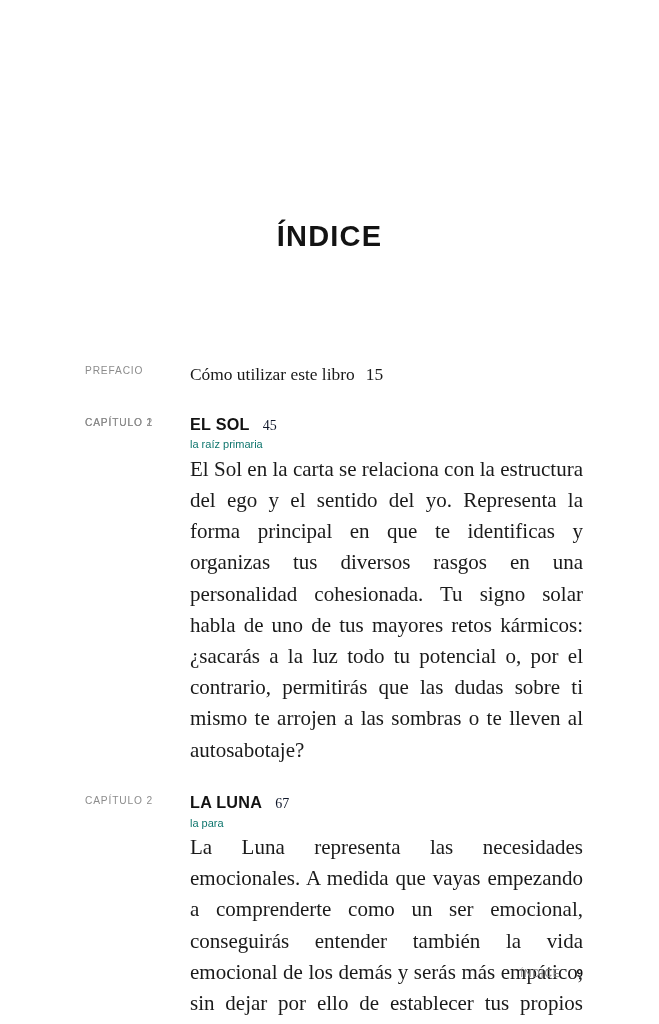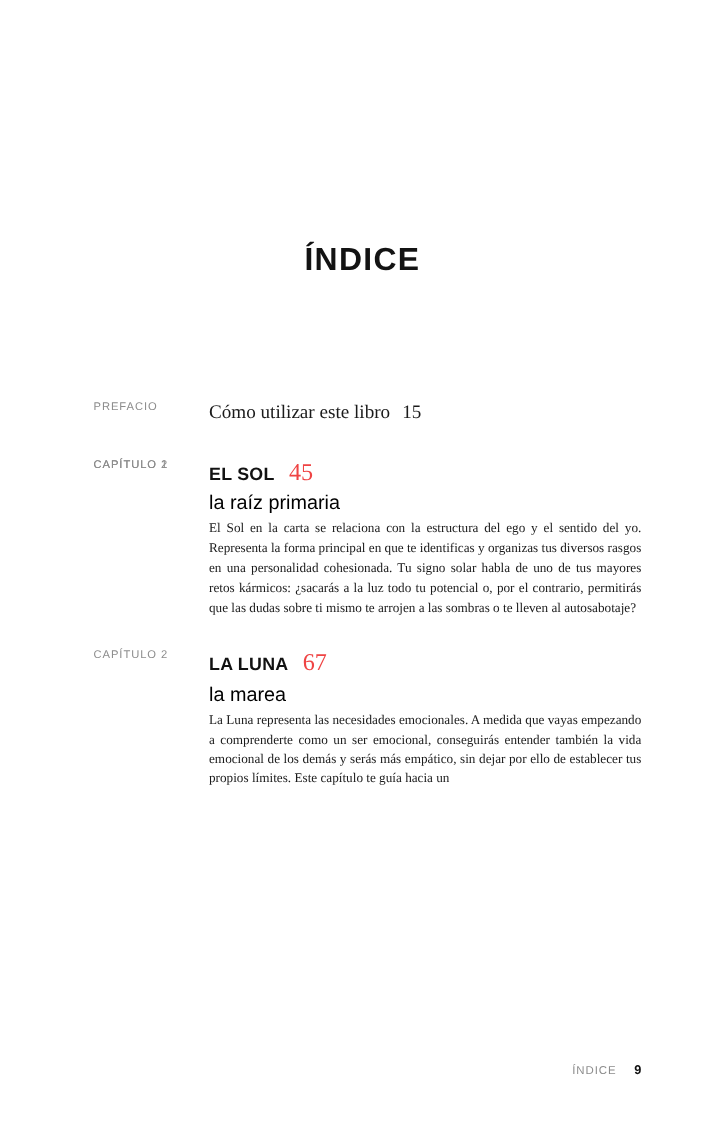--- a/index.html
+++ b/index.html
@@ -91,36 +91,36 @@
   }
   .chapter-name {
     font-family: "Liberation Sans", "DejaVu Sans", sans-serif;
     font-weight: bold;
     font-size: 16.2px;
     letter-spacing: 0.25px;
     color: #121212;
   }
   .chapter-head .pagenum {
     font-family: "Liberation Serif", "DejaVu Serif", serif;
-    font-size: 22px;
-    color: #ef4444;
+    font-size: 14px;
+    color: #0f172a;
     padding-left: 13px;
   }
 
   .chapter-sub {
     font-family: "Liberation Sans", "DejaVu Sans", sans-serif;
-    font-size: 18px;
-    color: #000000;
+    font-size: 11px;
+    color: #0f766e;
     line-height: 1.5;
     margin-bottom: 1px;
   }
 
   .chapter-desc {
     font-family: "Liberation Serif", "DejaVu Serif", serif;
-    font-size: 12px;
+    font-size: 21px;
     line-height: 1.485;
     color: #1a1a1a;
     text-align: justify;
     text-justify: inter-word;
     hyphens: manual;
   }
 
   
   .page-footer {
     position: absolute;
@@ -169,21 +169,21 @@
         <div class="chapter-head"><span class="chapter-name">EL SOL</span><span class="pagenum">45</span></div>
         <div class="chapter-sub">la raíz primaria</div>
         <div class="chapter-desc">El Sol en la carta se relaciona con la estructura del ego y el sentido del yo. Representa la forma principal en que te identificas y organizas tus diversos rasgos en una personalidad cohesionada. Tu signo solar habla de uno de tus mayores retos kármicos: ¿sacarás a la luz todo tu potencial o, por el contrario, permitirás que las dudas sobre ti mismo te arrojen a las sombras o te lleven al autosabotaje?</div>
       </div>
     </div>
 
     <div class="toc-entry">
       <div class="entry-label">CAPÍTULO 2</div>
       <div class="entry-body">
         <div class="chapter-head"><span class="chapter-name">LA LUNA</span><span class="pagenum">67</span></div>
-        <div class="chapter-sub">la marea</div>
+        <div class="chapter-sub">la para</div>
         <div class="chapter-desc">La Luna representa las necesidades emocionales. A medida que vayas empezando a comprenderte como un ser emocional, conseguirás entender también la vida emocional de los demás y serás más empático, sin dejar por ello de establecer tus propios límites. Este capítulo te guía hacia un</div>
       </div>
     </div>
 
   </div>
 
   <div class="page-footer">
     <span class="footer-section">ÍNDICE</span>
     <span class="footer-folio">9</span>
   </div>

